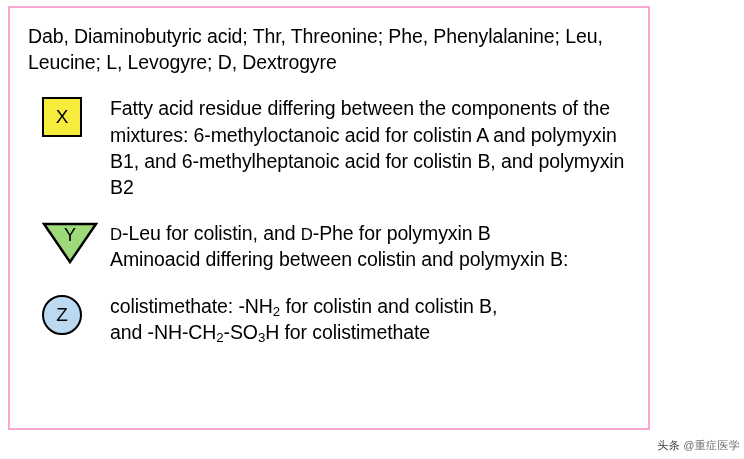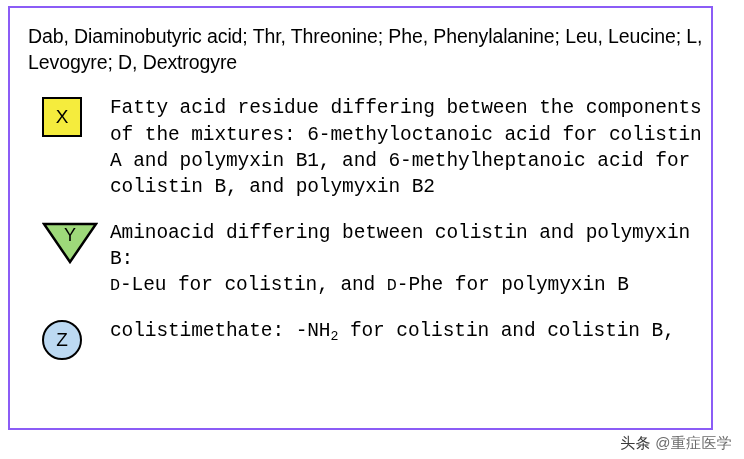--- a/index.html
+++ b/index.html
@@ -12,23 +12,23 @@
     height: 459px;
     font-family: "Liberation Sans", sans-serif;
     color: #000000;
     position: relative;
     overflow: hidden;
   }
   .legend-box {
     position: absolute;
     left: 8px;
     top: 6px;
-    width: 705px;
+    width: 642px;
     height: 424px;
-    border: 2px solid #8b5cf6;
+    border: 2px solid #f9a8d4;
     box-sizing: border-box;
     background: #ffffff;
     padding: 14px 0 0 18px;
   }
   .abbrev {
     font-size: 19.5px;
     line-height: 1.32;
     letter-spacing: -0.1px;
     margin: 2px 0 0 0;
     max-width: 690px;
@@ -44,21 +44,20 @@
     justify-content: flex-start;
     padding-left: 14px;
     padding-top: 2px;
   }
   .entry .text-cell {
     flex: 1 1 auto;
     font-size: 19.5px;
     line-height: 1.34;
     letter-spacing: -0.1px;
     padding-top: 0px;
-    font-family: Liberation Mono, monospace;
   }
   
   .marker-square {
     width: 40px;
     height: 40px;
     background: #f5ec3d;
     border: 2px solid #000000;
     box-sizing: border-box;
     display: flex;
     align-items: center;
@@ -95,23 +94,23 @@
     box-sizing: border-box;
     display: flex;
     align-items: center;
     justify-content: center;
     font-size: 19px;
   }
   .sc { font-variant: small-caps; font-size: 0.86em; }
   sub { font-size: 0.68em; vertical-align: baseline; position: relative; top: 0.28em; }
   .watermark {
     position: absolute;
-    right: 12px;
+    right: 4px;
     bottom: 6px;
-    font-size: 15px;
+    font-size: 11px;
     color: #6b6b6b;
     letter-spacing: 0.3px;
   }
   .wm-logo {
     display: inline-block;
     color: #3a3a3a;
   }
 </style>
 </head>
 <body>
@@ -132,33 +131,34 @@
   <div class="entry">
     <div class="marker-cell">
       <div class="marker-triangle">
         <svg width="56" height="42" viewBox="0 0 56 42" aria-hidden="true">
           <polygon points="2,2 54,2 28,40" fill="#9ed97a" stroke="#000000" stroke-width="2.5"></polygon>
         </svg>
         <span class="glyph">Y</span>
       </div>
     </div>
     <div class="text-cell">
+      <div><span class="sc">D</span><span>-Leu for colistin, and </span><span class="sc">D</span><span>-Phe for polymyxin B</span></div>
       <div>Aminoacid differing between colistin and polymyxin B:</div>
-      <div><span class="sc">D</span><span>-Leu for colistin, and </span><span class="sc">D</span><span>-Phe for polymyxin B</span></div>
     </div>
   </div>
 
   <div class="entry">
     <div class="marker-cell">
       <div class="marker-circle">
         <span>Z</span>
       </div>
     </div>
     <div class="text-cell">
       <div><span>colistimethate: -NH</span><sub>2</sub><span> for colistin and colistin B,</span></div>
+      <div><span>and -NH-CH</span><sub>2</sub><span>-SO</span><sub>3</sub><span>H for colistimethate</span></div>
     </div>
   </div>
 
 </div>
 
 <div class="watermark">
   <span class="wm-logo">头条</span>
   <span>@重症医学</span>
 </div>
 

